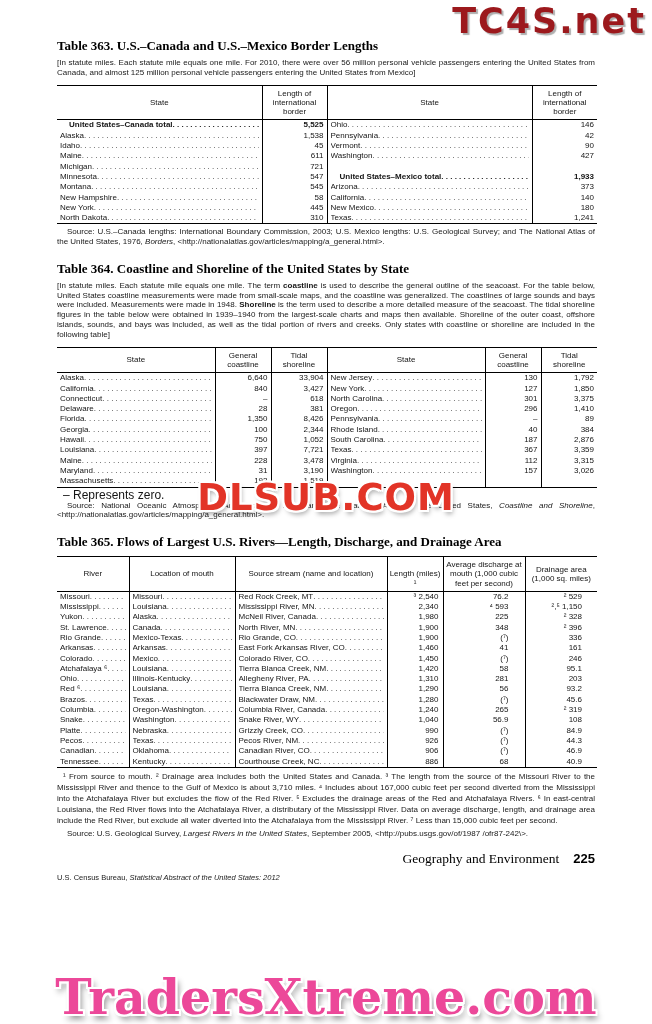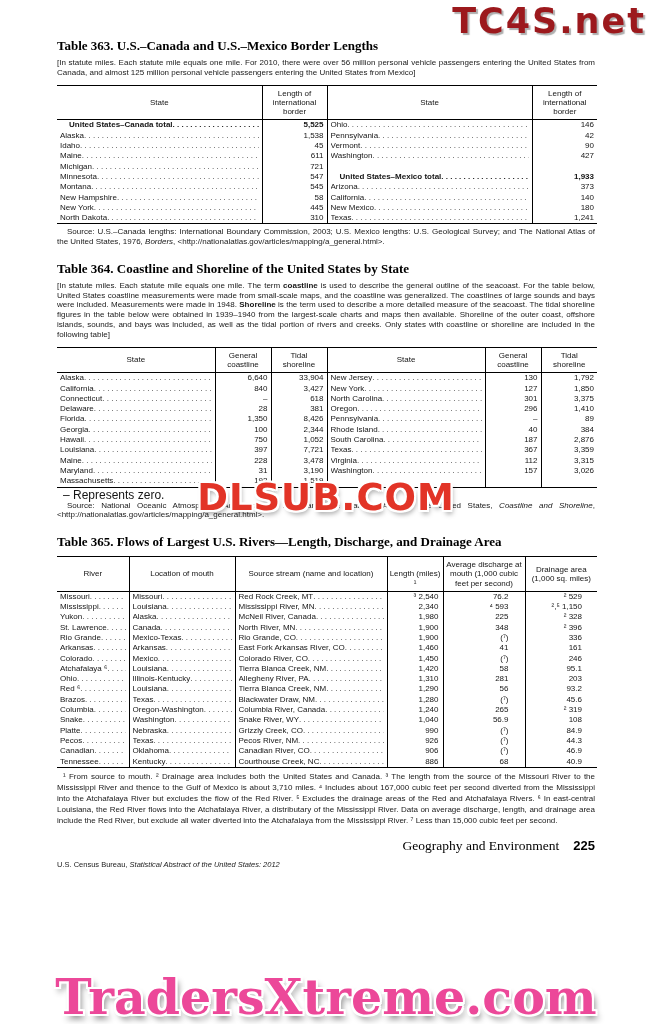--- a/index.html
+++ b/index.html
@@ -901,20 +901,21 @@
                 <span class="dt"></span>
               </div>
             </td>
           <td class="cv">886</td>
           <td class="cv cv-dis">68</td>
           <td class="cv cv-dra">40.9</td>
         </tr>
         </tbody>
     </table>
     <p class="foot">¹ From source to mouth. ² Drainage area includes both the United States and Canada. ³ The length from the source of the Missouri River to the Mississippi River and thence to the Gulf of Mexico is about 3,710 miles. ⁴ Includes about 167,000 cubic feet per second diverted from the Mississippi into the Atchafalaya River but excludes the flow of the Red River. ⁵ Excludes the drainage areas of the Red and Atchafalaya Rivers. ⁶ In east-central Louisiana, the Red River flows into the Atchafalaya River, a distributary of the Mississippi River. Data on average discharge, length, and drainage area include the Red River, but exclude all water diverted into the Atchafalaya from the Mississippi River. ⁷ Less than 15,000 cubic feet per second.</p>
+    <p class="src"><span>Source: U.S. Geological Survey, </span><span class="i">Largest Rivers in the United States</span><span>, September 2005, &lt;http://pubs.usgs.gov/of/1987 /ofr87-242\&gt;.</span></p>
   </section>
 
   <div class="footer-line">
     <span>Geography and Environment</span><span class="pagenum">225</span>
   </div>
   <p class="census"><span>U.S. Census Bureau, </span><span class="i">Statistical Abstract of the United States: 2012</span></p>
 
 </div>
 
 </body></html>

